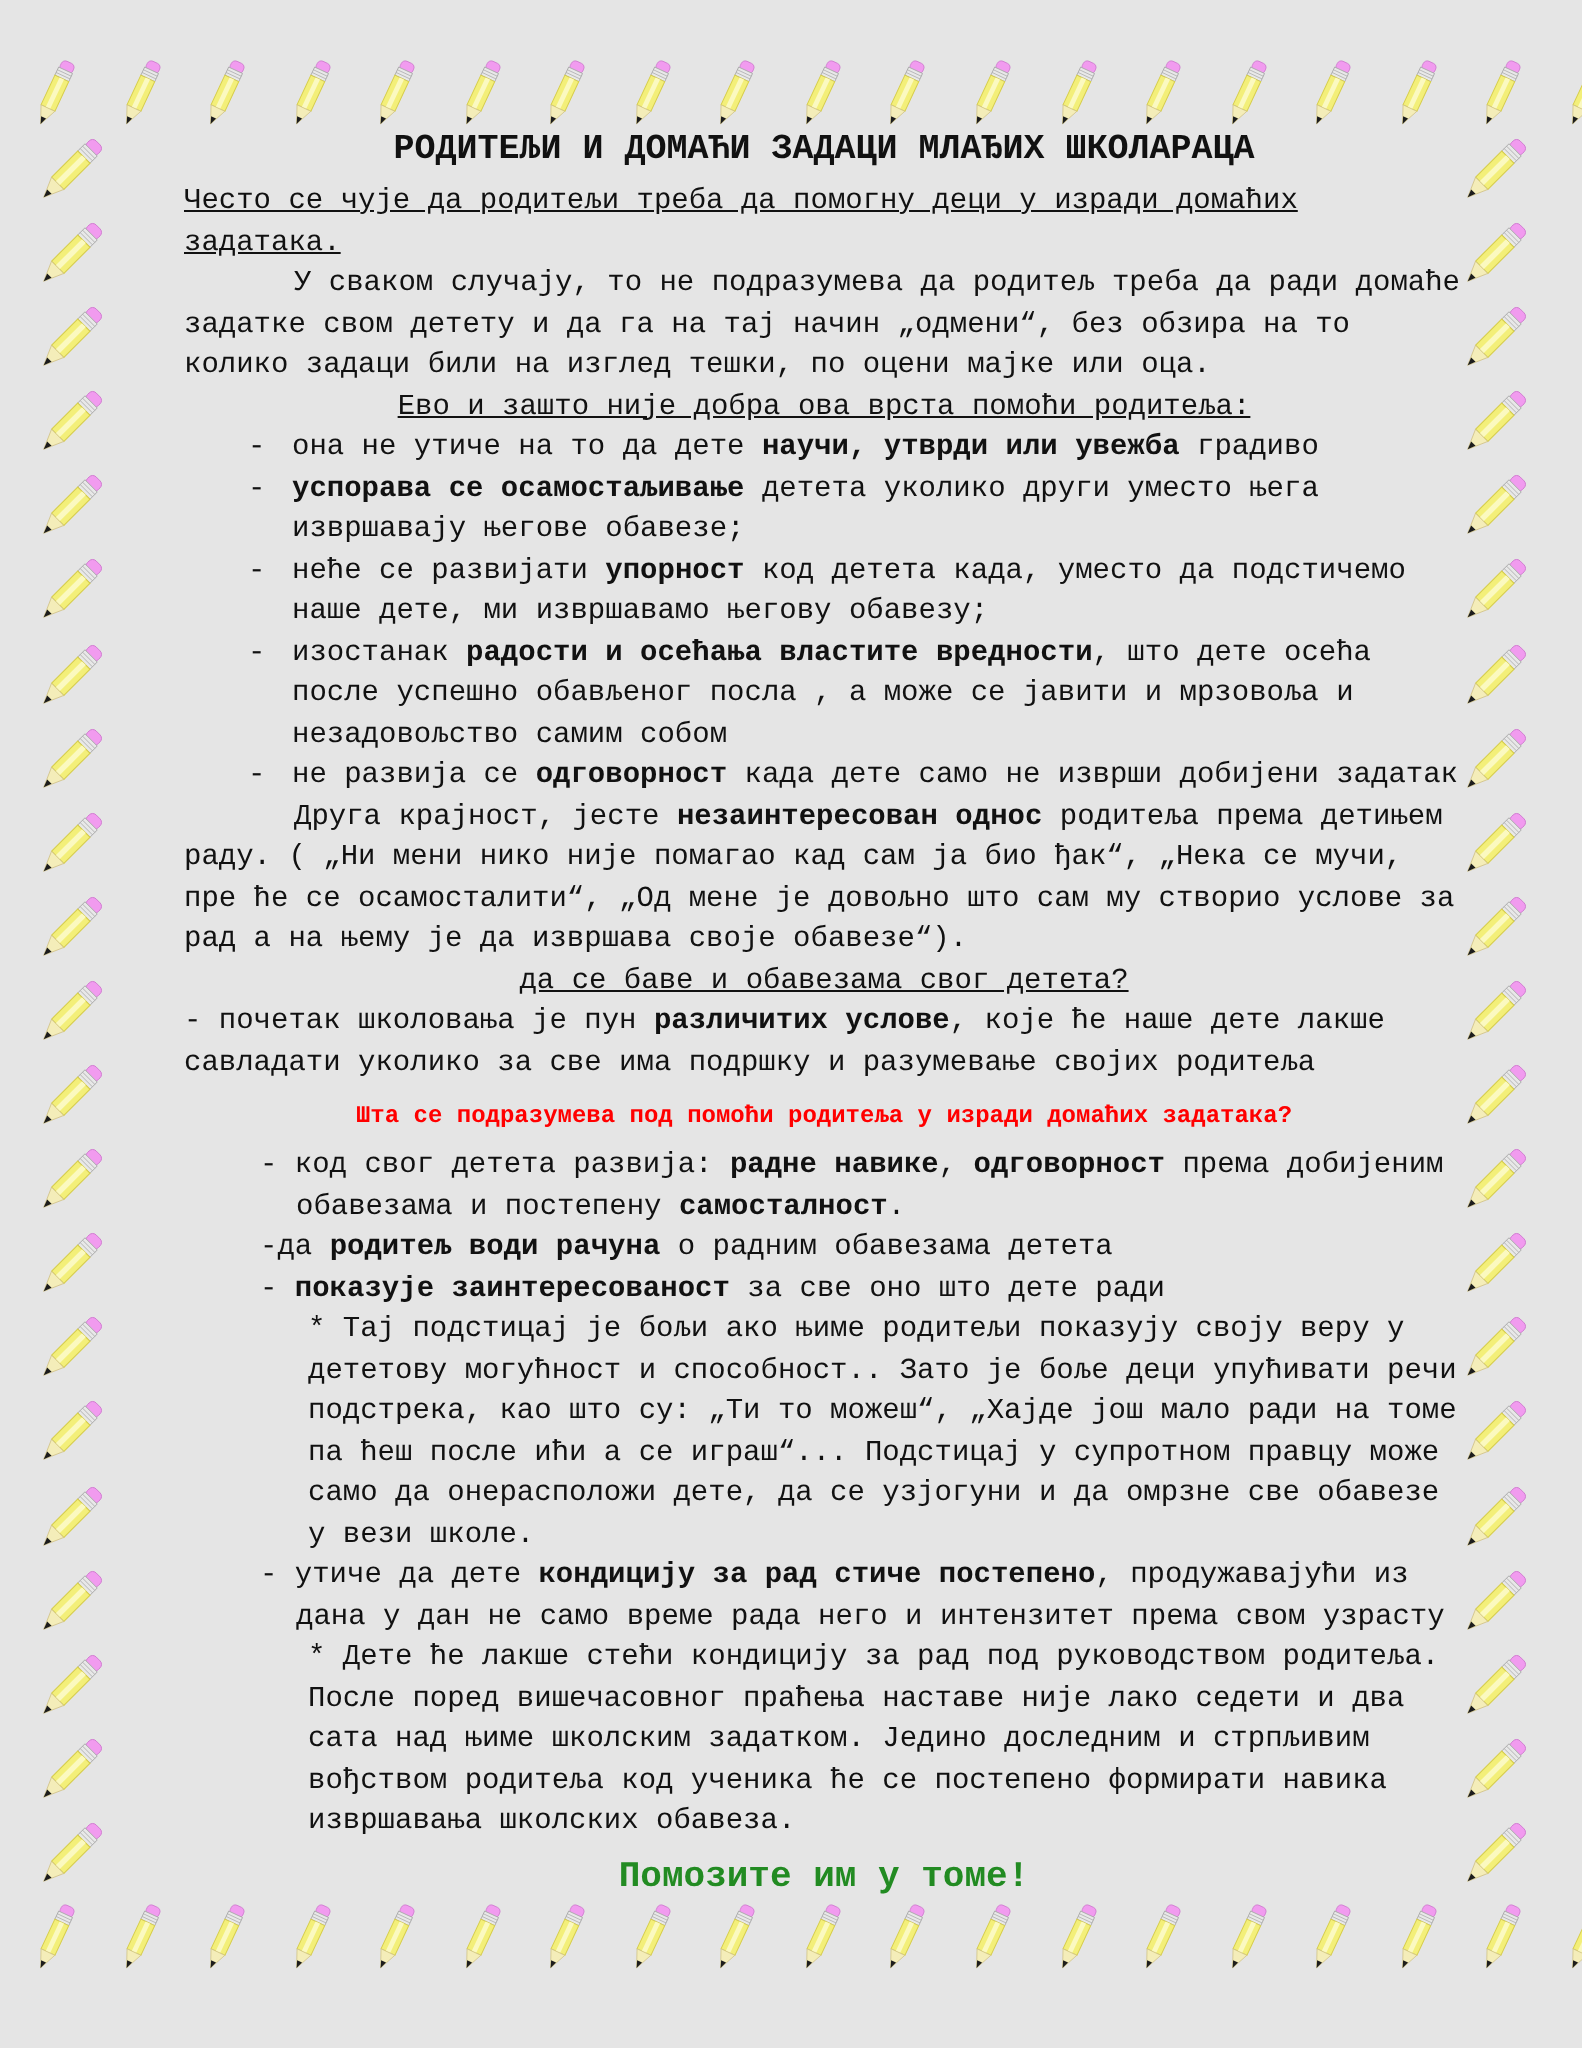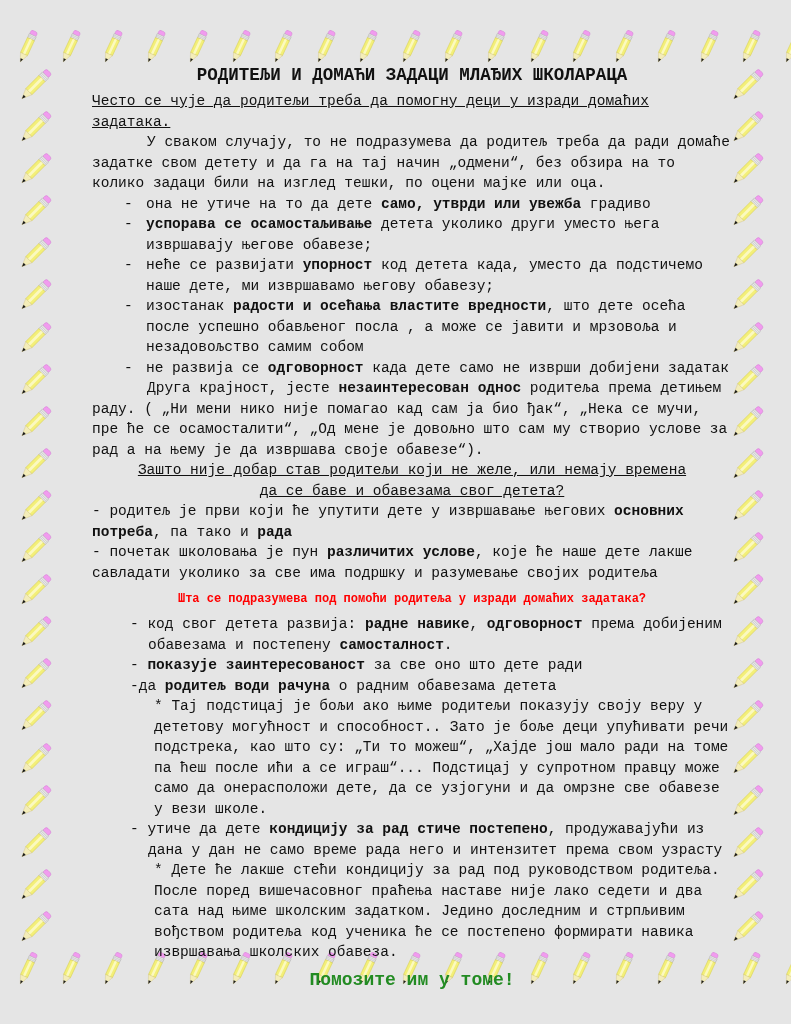--- a/index.html
+++ b/index.html
@@ -297,32 +297,31 @@
         <use href="#pencil-sym"></use>
       </svg>
       <svg viewBox="0 0 22 52" class="pencil">
         <use href="#pencil-sym"></use>
       </svg>
     </div>
   <div class="content" id="doc-content">
       <p class="blk-title"><span class="run-b">РОДИТЕЉИ И ДОМАЋИ ЗАДАЦИ МЛАЂИХ ШКОЛАРАЦА</span></p>
       <p class="blk-uline"><span>Често се чује да родитељи треба да помогну деци у изради домаћих задатака.</span></p>
       <p class="blk-indent"><span>У сваком случају, то не подразумева да родитељ треба да ради домаће задатке свом детету и да га на тај начин „одмени“, без обзира на то колико задаци били на изглед тешки, по оцени мајке или оца.</span></p>
-      <p class="blk-bullet"><span class="dash">-</span><span>она  не утиче на то да дете </span><span class="run-b">само, утврди или увежба</span><span>  градиво</span></p>
+      <p class="blk-center-uline"><span>Ево и зашто није добра ова врста помоћи родитеља:</span></p>
+      <p class="blk-bullet"><span class="dash">-</span><span>она  не утиче на то да дете </span><span class="run-b">научи, утврди или увежба</span><span>  градиво</span></p>
       <p class="blk-bullet"><span class="dash">-</span><span class="run-b">успорава се осамостаљивање</span><span> детета уколико други уместо њега извршавају његове обавезе;</span></p>
       <p class="blk-bullet"><span class="dash">-</span><span>неће се развијати </span><span class="run-b">упорност</span><span>  код детета када, уместо да подстичемо наше дете, ми извршавамо његову обавезу;</span></p>
       <p class="blk-bullet"><span class="dash">-</span><span>изостанак </span><span class="run-b">радости и осећања властите вредности</span><span>, што дете осећа после успешно обављеног посла , а може се јавити и мрзовоља и незадовољство самим собом</span></p>
       <p class="blk-bullet"><span class="dash">-</span><span>не развија се  </span><span class="run-b">одговорност</span><span>  када дете само не изврши добијени задатак</span></p>
       <p class="blk-indent"><span>Друга крајност, јесте </span><span class="run-b">незаинтересован однос</span><span> родитеља према детињем раду. ( „Ни мени нико није помагао кад сам ја био ђак“, „Нека се мучи, пре ће се осамосталити“, „Од мене је довољно што сам му створио услове за рад а на њему је да извршава своје обавезе“).</span></p>
-      <p class="blk-center-uline"><span>Зашто  није добар став родитељи који не желе, или немају времена</span></p>
       <p class="blk-center-uline"><span>да се баве и обавезама свог детета?</span></p>
-      <p class="blk-plain"><span>- родитељ је први који ће упутити  дете у извршавање његових </span><span class="run-b">основних потреба</span><span>, па тако и </span><span class="run-b">рада</span></p>
       <p class="blk-plain"><span>- почетак школовања је пун </span><span class="run-b">различитих услове</span><span>, које ће наше дете лакше савладати уколико за све има подршку и разумевање својих родитеља</span></p>
       <p class="blk-red"><span class="run-b">Шта се подразумева под помоћи родитеља у изради домаћих задатака?</span></p>
       <p class="blk-li2"><span>- код свог детета развија: </span><span class="run-b">радне навике</span><span>, </span><span class="run-b">одговорност</span><span> према добијеним обавезама и постепену </span><span class="run-b">самосталност</span><span>.</span></p>
+      <p class="blk-li2"><span>-да  </span><span class="run-b">родитељ води рачуна</span><span> о радним обавезама детета</span></p>
       <p class="blk-li2"><span>- </span><span class="run-b">показује заинтересованост</span><span> за све оно што дете ради</span></p>
-      <p class="blk-li2"><span>-да  </span><span class="run-b">родитељ води рачуна</span><span> о радним обавезама детета</span></p>
       <p class="blk-sub"><span>* Тај подстицај је бољи ако њиме родитељи показују своју веру у дететову могућност и способност.. Зато је боље деци упућивати речи подстрека, као што су: „Ти то можеш“, „Хајде још мало ради на томе па ћеш после ићи а се играш“... Подстицај у супротном правцу може само да онерасположи дете, да се узјогуни и да омрзне све обавезе у вези школе.</span></p>
       <p class="blk-li2"><span>- утиче да дете </span><span class="run-b">кондицију за рад стиче постепено</span><span>, продужавајући из дана у дан не само време рада него и интензитет  према свом узрасту</span></p>
       <p class="blk-sub"><span>* Дете  ће лакше стећи кондицију за рад под руководством родитеља. После поред вишечасовног праћења наставе није лако седети и два сата над њиме школским задатком. Једино доследним и стрпљивим вођством родитеља код ученика ће се постепено формирати навика извршавања школских обавеза.</span></p>
       <p class="blk-green"><span class="run-b">Помозите им у томе!</span></p>
     </div>
 </div>
 
 </body></html>

